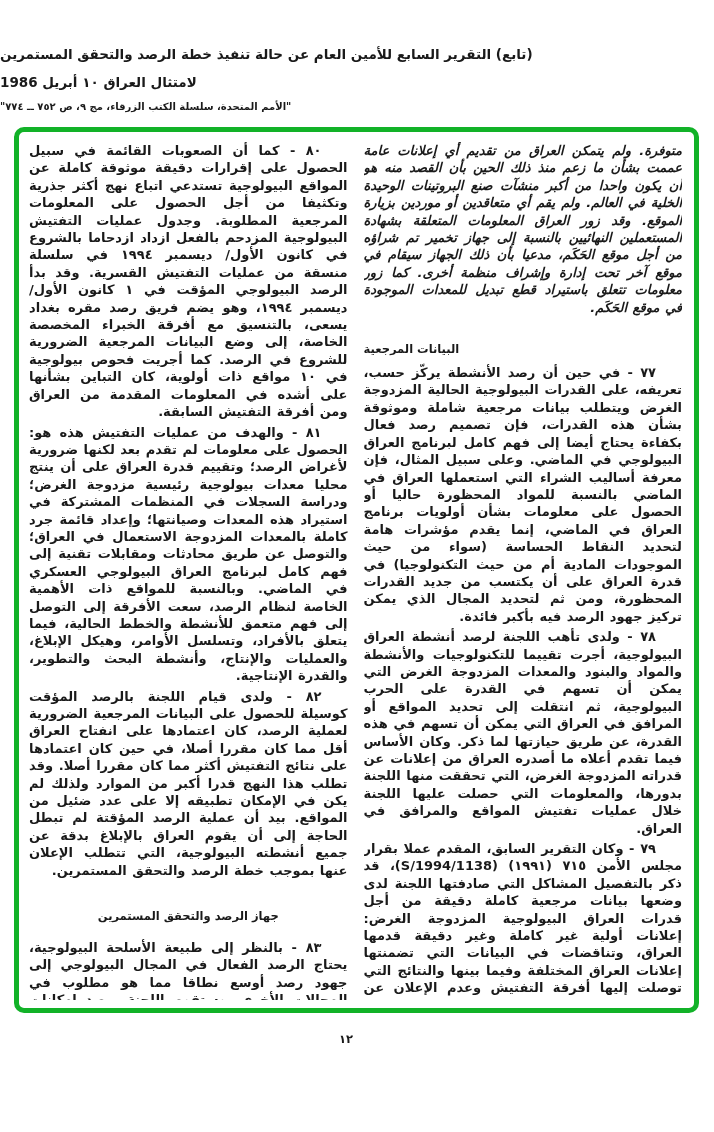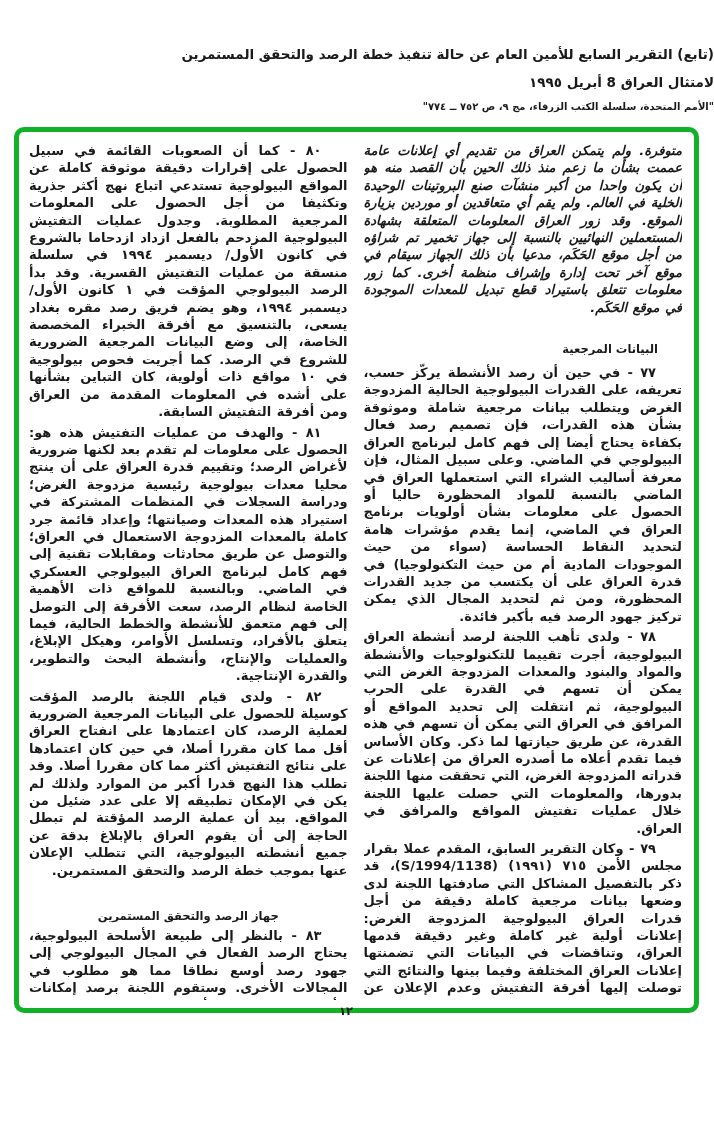--- a/index.html
+++ b/index.html
@@ -7,21 +7,21 @@
   html, body { background: #ffffff; }
   body {
     width: 714px; height: 1132px;
     position: relative;
     font-family: "DejaVu Sans", sans-serif;
     color: var(--ink);
     direction: rtl;
     overflow: hidden;
   }
   .page-header {
-    text-align: right;
+    text-align: left;
     padding-top: 46px;
     direction: rtl;
   }
   .title-line1 {
     font-size: 13.5px; font-weight: bold; letter-spacing: 0;
   }
   .title-line2 {
     font-size: 13.5px; font-weight: bold; margin-top: 12px;
   }
   .source-line {
@@ -51,42 +51,42 @@
     text-indent: 26px;
     margin-bottom: 3px;
     word-spacing: 1px;
   }
   .para.continuation { text-indent: 0; font-style: italic; }
   .section-heading {
     font-size: 11.5px;
     font-weight: bold;
     margin: 26px 0 8px 0;
     padding-right: 24px;
-    text-align: right;
+    text-align: left;
   }
   .section-heading.centered {
     text-align: center;
     padding-right: 0;
-    margin: 30px 0 4px 0;
+    margin: 30px 0 16px 0;
   }
   .page-number {
     position: absolute;
-    top: 1004px;
+    top: 1032px;
     left: 0; right: 22px;
     text-align: center;
     font-size: 11.5px;
     font-weight: bold;
   }
 </style>
 </head>
 <body>
 
 <header class="page-header">
   <div class="title-line1">(تابع) التقرير السابع للأمين العام عن حالة تنفيذ خطة الرصد والتحقق المستمرين</div>
-  <div class="title-line2">لامتثال العراق 8 أبريل ١٩٩٥</div>
+  <div class="title-line2">لامتثال العراق ١٠ أبريل 1986</div>
   <div class="source-line">"الأمم المتحدة، سلسلة الكتب الزرقاء، مج ٩، ص ٧٥٢ ــ ٧٧٤"</div>
 </header>
 
 <div class="content-box">
   <div class="columns">
 
     <section class="col">
       <p class="para continuation">متوفرة. ولم يتمكن العراق من تقديم أي إعلانات عامة عممت بشأن ما زعم منذ ذلك الحين بأن القصد منه هو أن يكون واحدا من أكبر منشآت صنع البروتينات الوحيدة الخلية في العالم. ولم يقم أي متعاقدين أو موردين بزيارة الموقع. وقد زور العراق المعلومات المتعلقة بشهادة المستعملين النهائيين بالنسبة إلى جهاز تخمير تم شراؤه من أجل موقع الحَكَم، مدعيا بأن ذلك الجهاز سيقام في موقع آخر تحت إدارة وإشراف منظمة أخرى. كما زور معلومات تتعلق باستيراد قطع تبديل للمعدات الموجودة في موقع الحَكَم.</p>
       <h3 class="section-heading">البيانات المرجعية</h3>
       <p class="para">٧٧ - في حين أن رصد الأنشطة يركّز حسب، تعريفه، على القدرات البيولوجية الحالية المزدوجة الغرض ويتطلب بيانات مرجعية شاملة وموثوقة بشأن هذه القدرات، فإن تصميم رصد فعال بكفاءة يحتاج أيضا إلى فهم كامل لبرنامج العراق البيولوجي في الماضي. وعلى سبيل المثال، فإن معرفة أساليب الشراء التي استعملها العراق في الماضي بالنسبة للمواد المحظورة حاليا أو الحصول على معلومات بشأن أولويات برنامج العراق في الماضي، إنما يقدم مؤشرات هامة لتحديد النقاط الحساسة (سواء من حيث الموجودات المادية أم من حيث التكنولوجيا) في قدرة العراق على أن يكتسب من جديد القدرات المحظورة، ومن ثم لتحديد المجال الذي يمكن تركيز جهود الرصد فيه بأكبر فائدة.</p>

